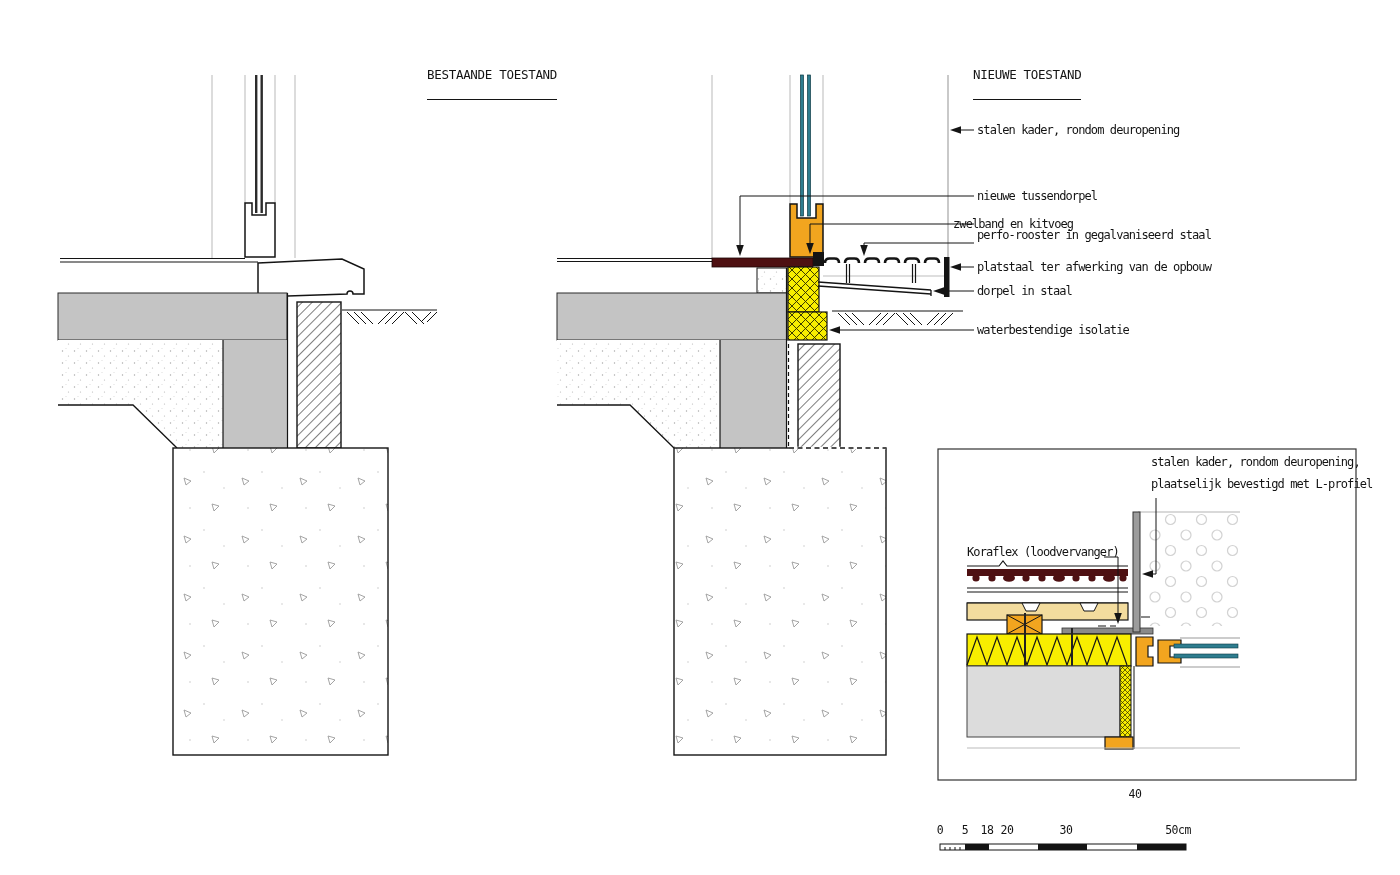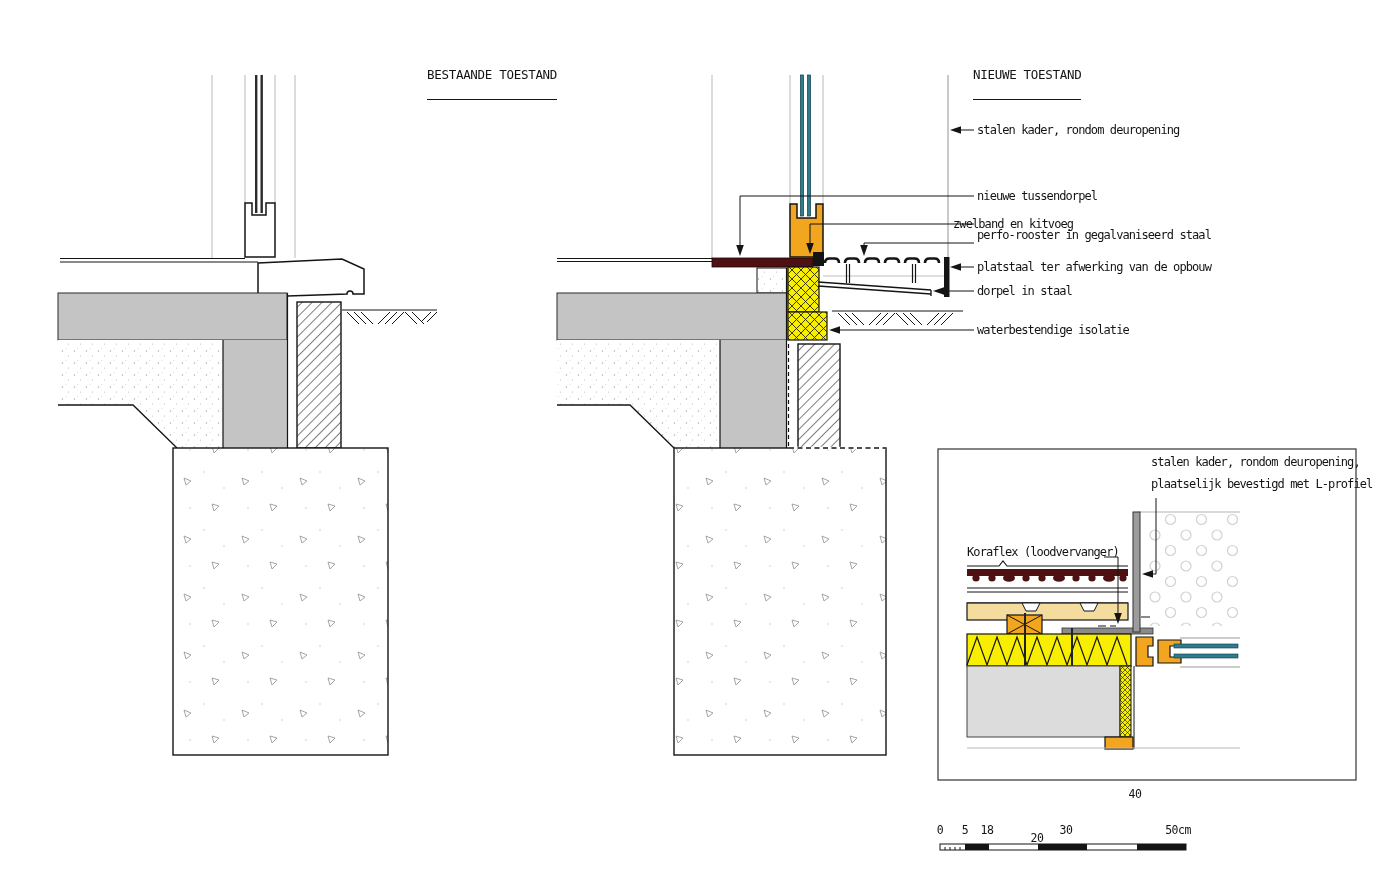--- a/index.html
+++ b/index.html
@@ -328,18 +328,18 @@
   <div class="lbl" style="left:977px;top:284px;">dorpel in staal</div>
   <div class="lbl" style="left:977px;top:323px;">waterbestendige isolatie</div>
 
   <div class="lbl inset-lbl" style="left:1151px;top:455px;text-align:right;">stalen kader, rondom deuropening,</div>
   <div class="lbl inset-lbl" style="left:1151px;top:477px;">plaatselijk bevestigd met L-profiel</div>
   <div class="lbl inset-lbl" style="left:967px;top:545px;">Koraflex (loodvervanger)</div>
 
   <div class="num" style="left:940px;top:823px;">0</div>
   <div class="num" style="left:965px;top:823px;">5</div>
   <div class="num" style="left:987px;top:823px;">18</div>
-  <div class="num" style="left:1037px;top:823px;margin-top:8px;">20</div>
+  <div class="num" style="left:1007px;top:823px;">20</div>
   <div class="num" style="left:1066px;top:823px;">30</div>
   <div class="num" style="left:1135px;top:787px;">40</div>
   <div class="num" style="left:1178px;top:823px;">50cm</div>
 
 </div>
 
 </body></html>

